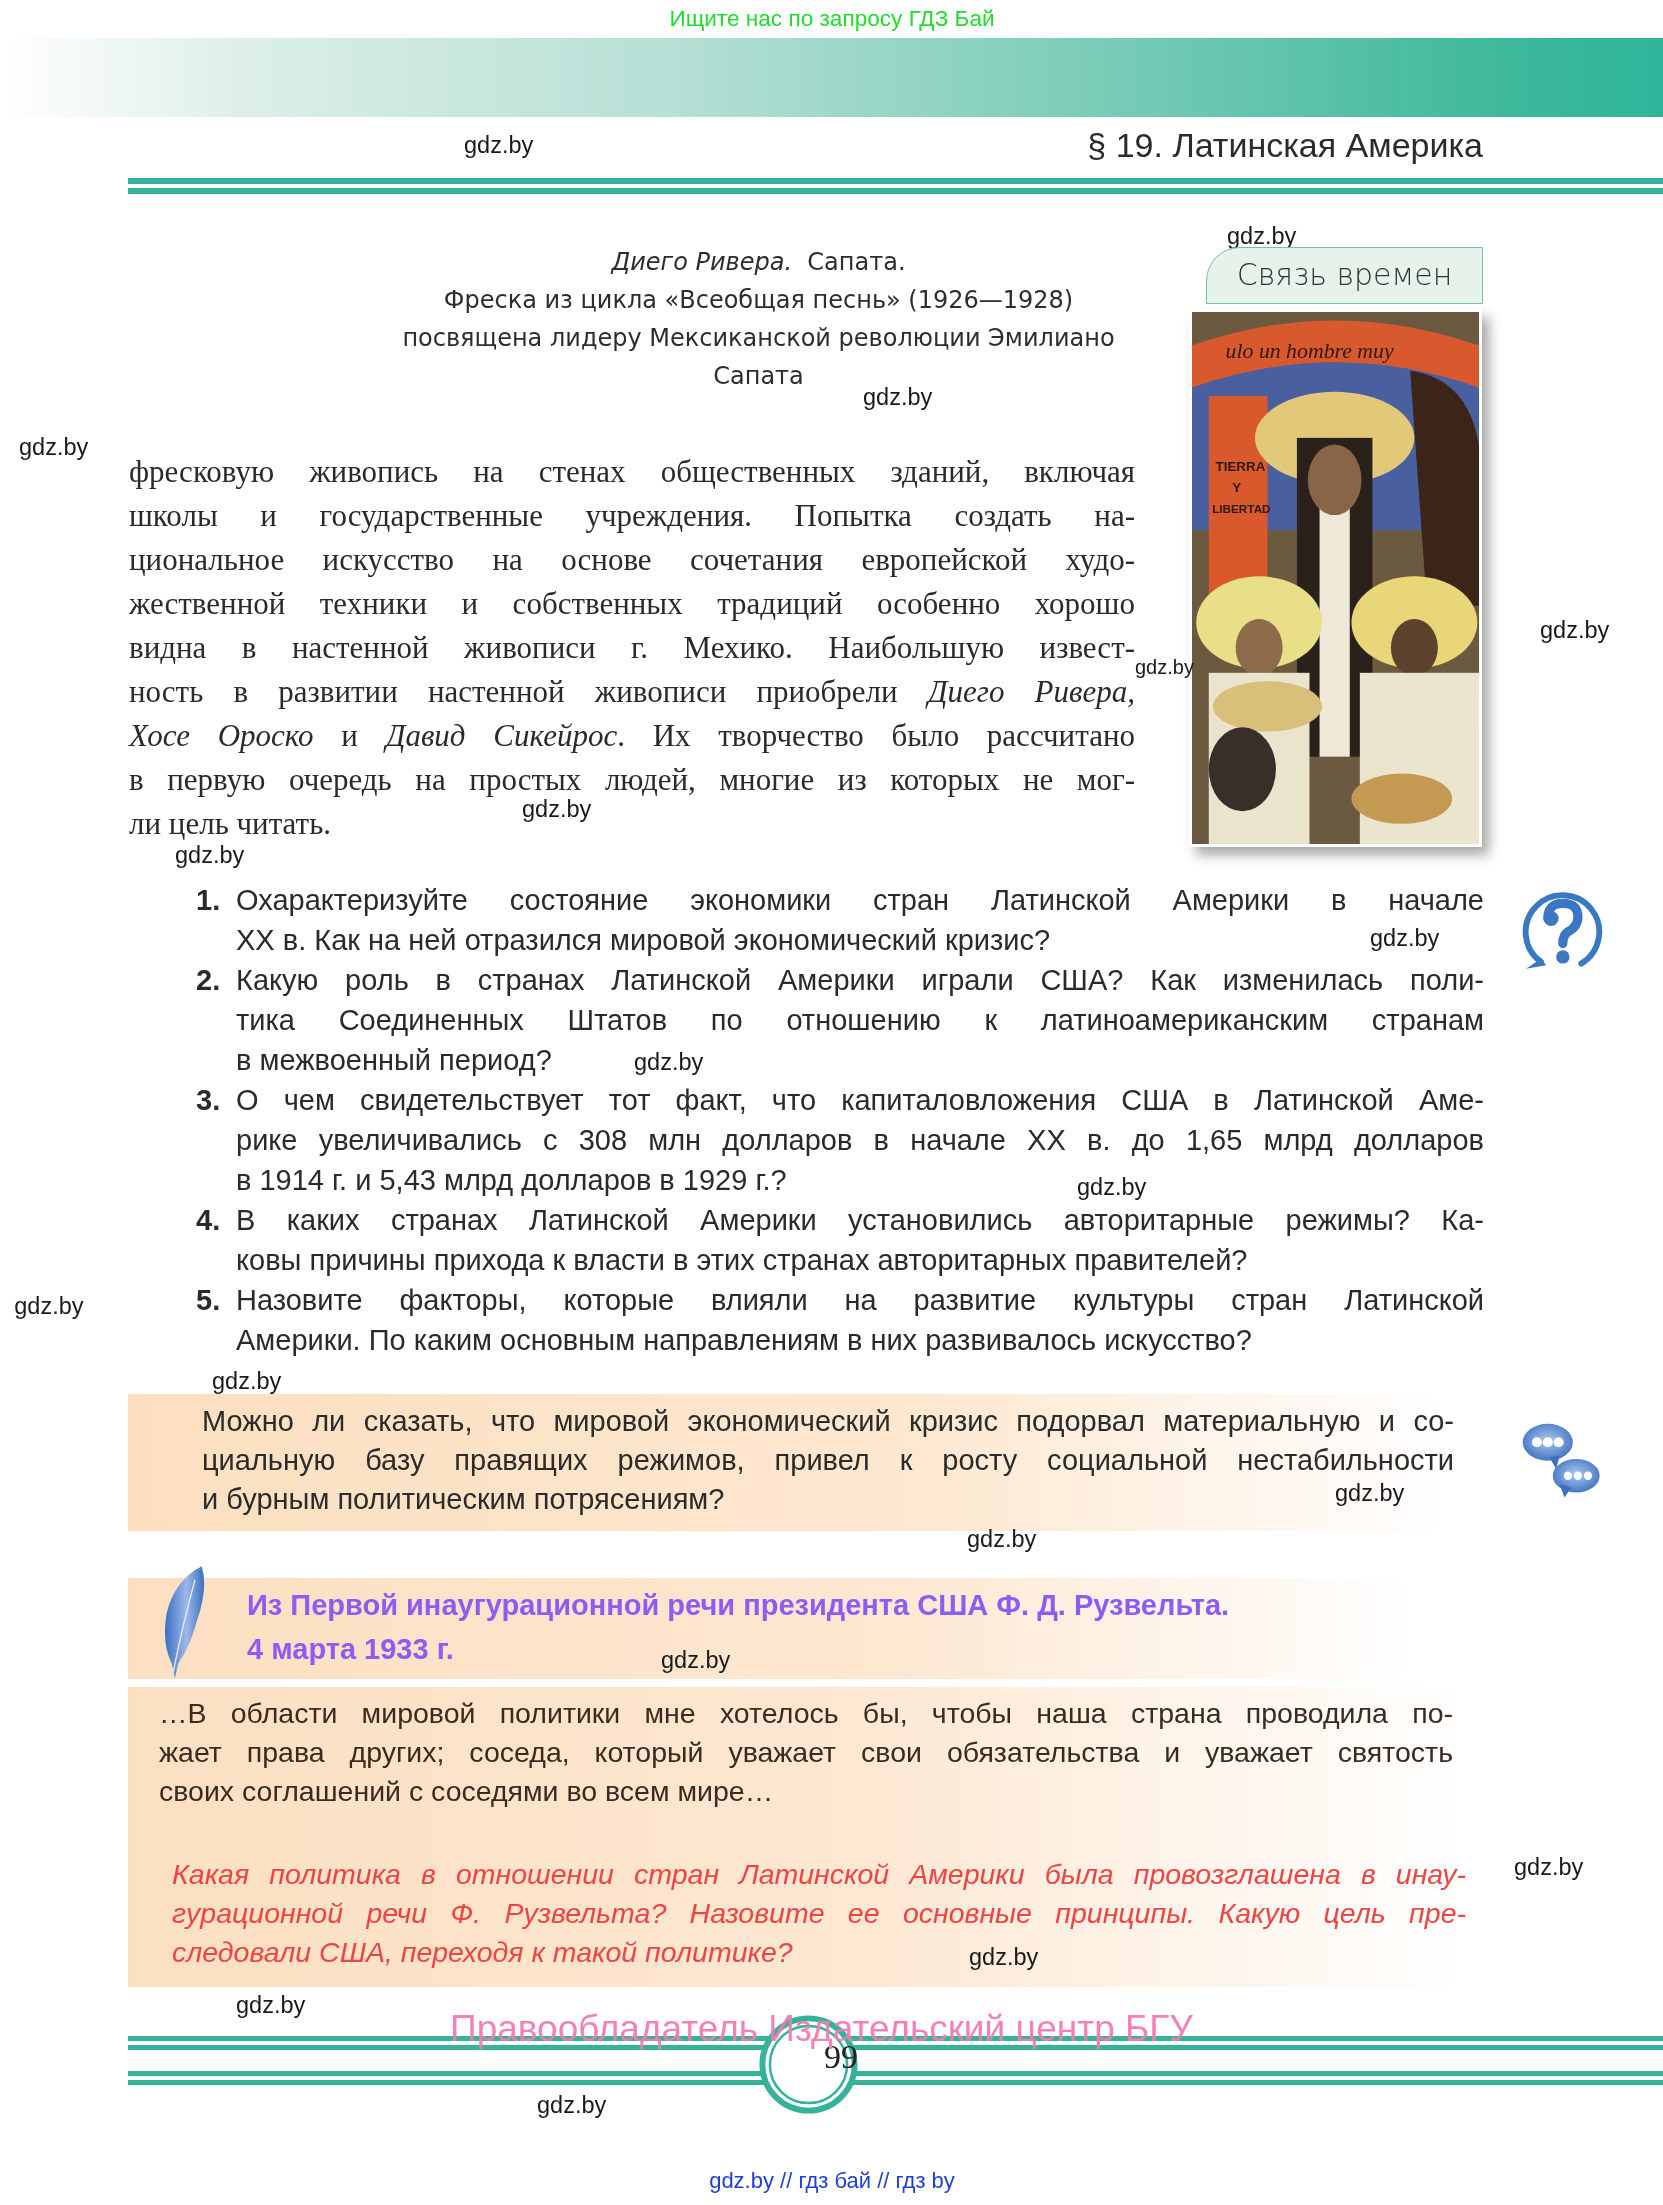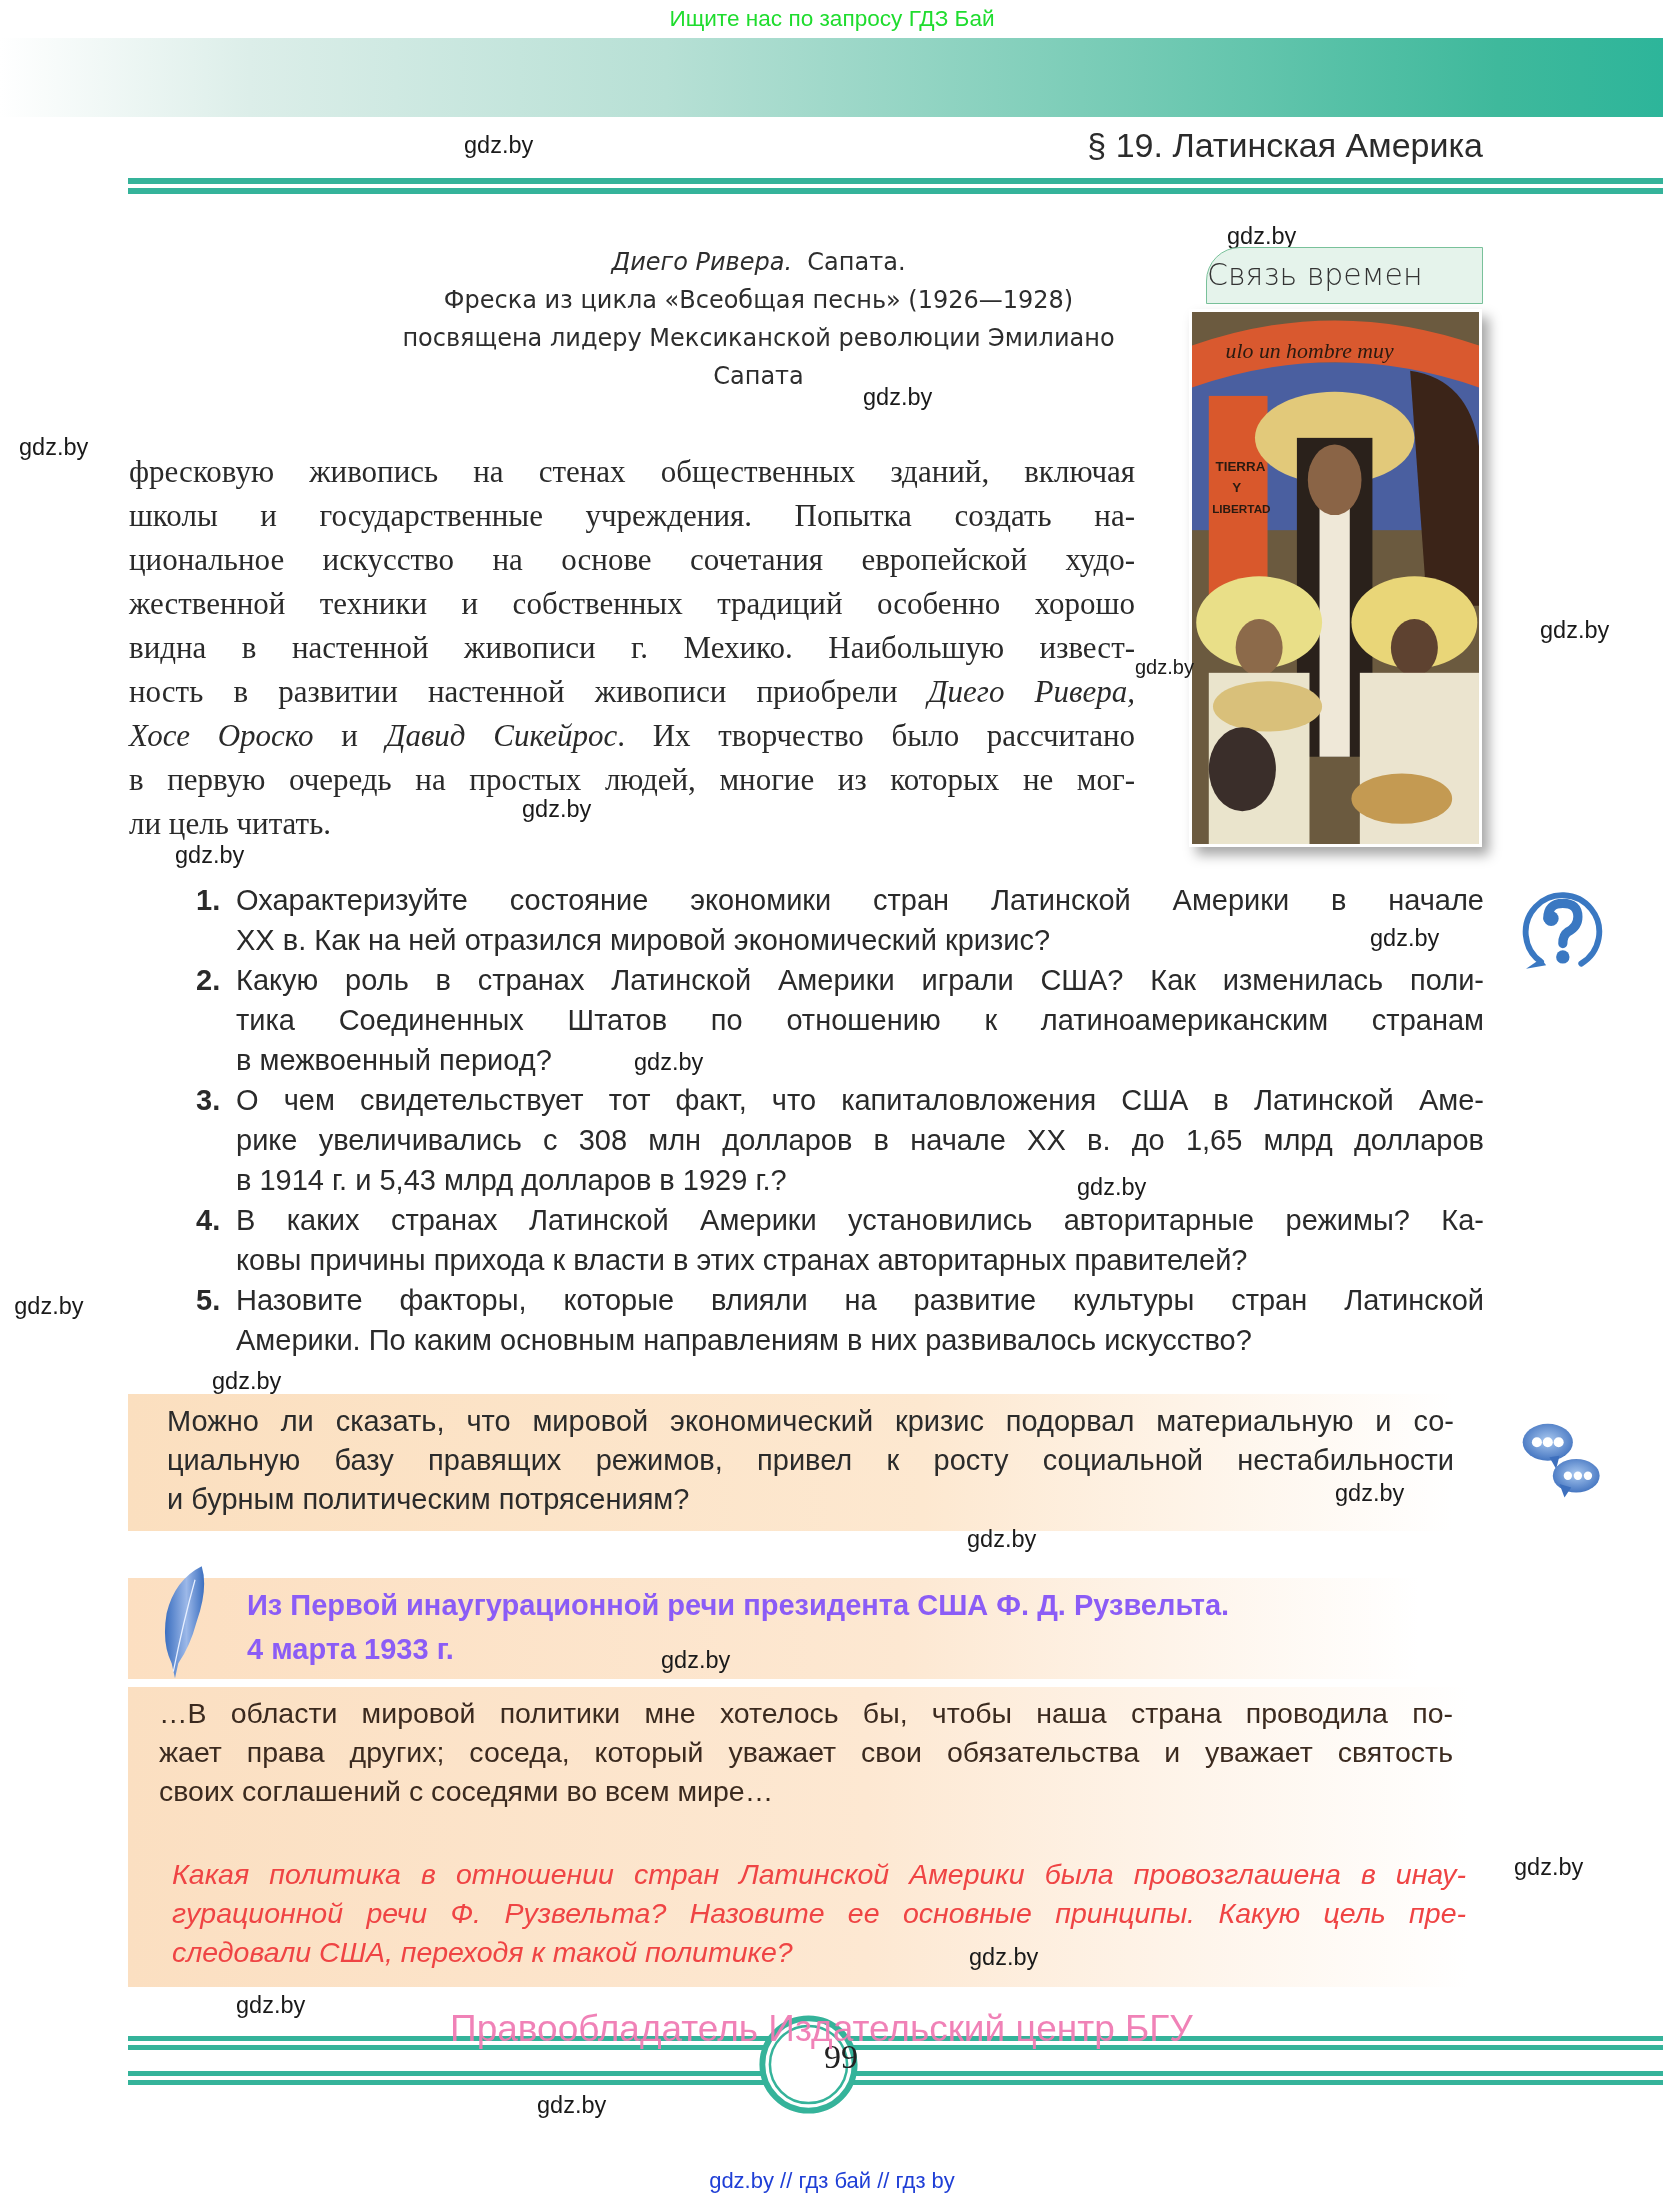--- a/index.html
+++ b/index.html
@@ -6,36 +6,36 @@
   body{width:1664px;height:2205px;position:relative;overflow:hidden;font-family:"Liberation Sans",sans-serif;color:#231f20;}
   .abs{position:absolute;}
   #top-note{left:0;width:1664px;top:1.7px;height:34px;text-align:center;color:#1fdc2e;font-size:22.6px;line-height:34px;}
   #header-band{left:0;top:38px;width:1664px;height:79px;background:linear-gradient(to right,#ffffff 0%,#dceee9 15%,#b7e0d5 40%,#7ccdb8 65%,#3fb99c 90%,#2db59a 100%);}
   .teal-line{position:absolute;height:5.9px;background:#35b39a;}
   #page-title{right:181px;top:126px;font-size:34px;color:#2b2b2b;white-space:nowrap;}
   .wm{position:absolute;font-size:23.5px;color:#1a1a1a;white-space:nowrap;line-height:1;}
   .wm.small{font-size:20px;}
   #caption{right:528px;top:243px;text-align:center;font-family:"DejaVu Sans",sans-serif;font-size:24px;line-height:38px;color:#2d2d2d;width:755px;}
   #caption .it{font-style:italic;}
-  #tab{left:1206px;top:247px;width:277px;height:57px;background:#e5f3eb;border:1.7px solid #79c19a;border-top-left-radius:34px;box-sizing:border-box;text-align:left;font-family:"DejaVu Sans",sans-serif;font-size:30px;line-height:54px;color:#333;font-weight:300;}
+  #tab{left:1206px;top:247px;width:277px;height:57px;background:#e5f3eb;border:1.7px solid #79c19a;border-top-left-radius:34px;box-sizing:border-box;text-align:center;font-family:"DejaVu Sans",sans-serif;font-size:30px;line-height:54px;color:#333;font-weight:300;}
   #fresco{left:1189px;top:309px;width:293px;height:538px;background:#fff;box-shadow:6.7px 8.4px 11.7px rgba(0,0,0,0.35);}
   #fresco svg{position:absolute;left:3.4px;top:3.4px;}
   #body-text{left:129px;top:450px;width:1006px;font-family:"Liberation Serif",serif;font-size:31px;line-height:44px;color:#2a2a2a;text-align:justify;}
   #body-text .line{display:block;height:44px;text-align:justify;text-align-last:justify;white-space:nowrap;overflow:visible;}
   #body-text .line.last{text-align-last:left;}
   #body-text em{font-style:italic;}
   #questions{left:196px;top:880px;width:1288px;font-size:29px;line-height:40px;color:#2a2a2a;}
   .q{position:relative;padding-left:40px;}
   .q .num{position:absolute;left:0;top:0;font-weight:bold;}
   .q .qline{display:block;white-space:nowrap;text-align:justify;text-align-last:justify;}
   .q .qline.last{text-align-last:left;}
   #qicon{left:1516px;top:885px;width:92px;height:92px;}
   #discuss-box{left:128px;top:1394px;width:1325px;height:137px;background:linear-gradient(to right,#fbdfbf 0%,#fde8d0 60%,#ffffff 100%);}
   #discuss-text{left:167px;top:1402px;width:1287px;font-size:29px;line-height:39px;color:#2b2b2b;}
-  #discuss-text .dl{display:block;white-space:nowrap;text-align:justify;text-align-last:justify;}
+  #discuss-text .dl{display:block;white-space:nowrap;text-align:justify;text-align-last:justify;margin-left:35px;}
   #discuss-text .dl.last{text-align-last:left;}
   #discuss-icon{left:1516px;top:1417px;width:92px;height:84px;}
   #source-head{left:128px;top:1578px;width:1291px;height:101px;background:linear-gradient(to right,#fcdfc1 0%,#fde8d2 60%,#ffffff 100%);}
   #feather{left:158px;top:1563px;width:49px;height:117px;}
   #source-title{left:247px;top:1583px;font-size:29px;line-height:44px;font-weight:bold;color:#8b5cf6;white-space:nowrap;}
   #quote-box{left:128px;top:1687px;width:1342px;height:300px;background:linear-gradient(to right,#fbdfc1 0%,#fde8d2 55%,#ffffff 100%);}
   #quote-text{left:159px;top:1694px;width:1294px;font-size:28.5px;line-height:39px;color:#3b2a1f;}
   #quote-text .ql{display:block;white-space:nowrap;text-align:justify;text-align-last:justify;}
   #quote-text .ql.last{text-align-last:left;}
   #quote-q{left:172px;top:1855px;width:1294px;font-size:28.5px;line-height:39px;color:#ef4444;font-style:italic;}

